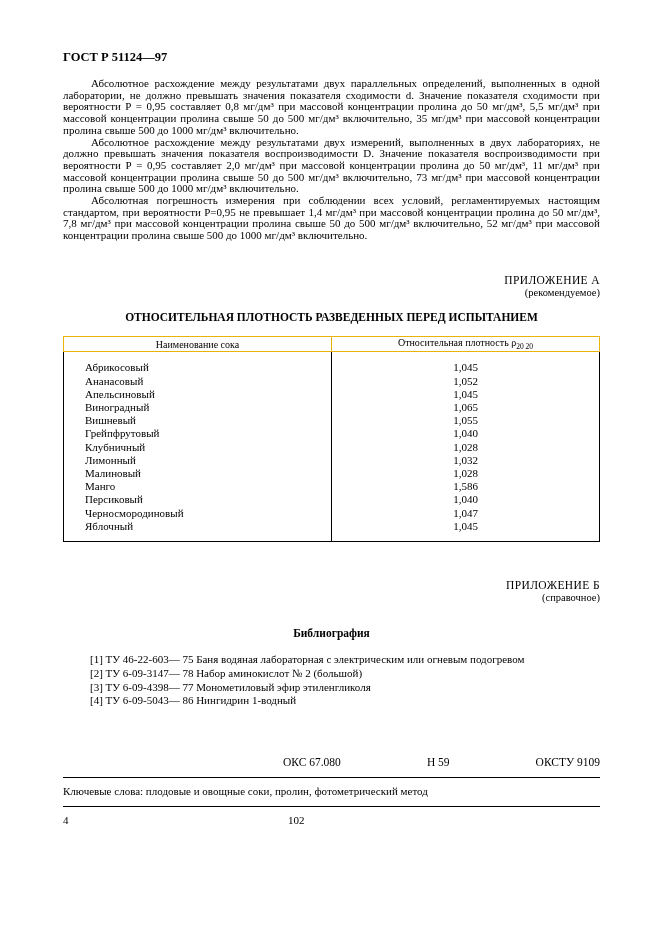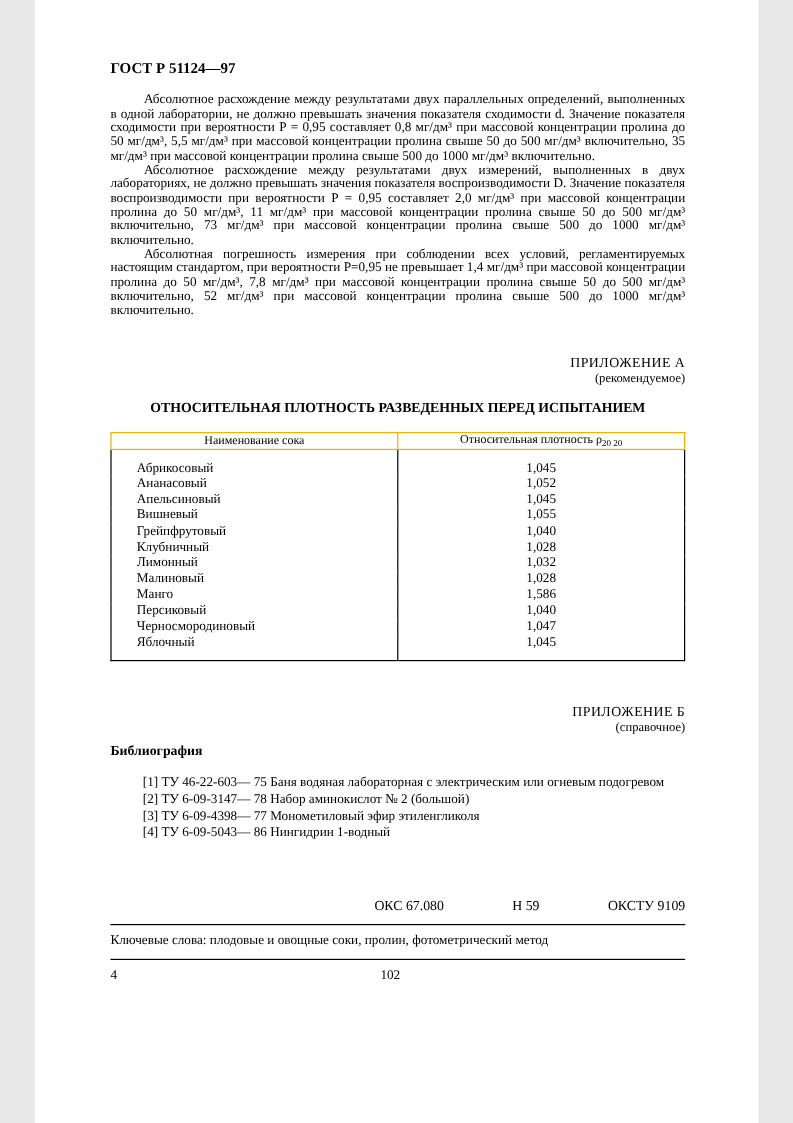--- a/index.html
+++ b/index.html
@@ -1,20 +1,20 @@
 <!DOCTYPE html>
 <html><head>
 <meta charset="utf-8">
 <style>
   * { margin:0; padding:0; box-sizing:border-box; }
   html,body { background:#e8e8e8; }
   body { font-family:"Liberation Serif", serif; color:#000; }
   .page {
     position:relative;
-    width:603px; height:936px;
+    width:661px; height:936px;
     margin:0 auto;
     background:#ffffff;
     padding:50px 61px 0 63px;
     overflow:hidden;
   }
   .gost-header { font-weight:bold; font-size:12.5px; margin-bottom:13px; }
   .body-text { font-size:11px; line-height:11.7px; }
   .para { text-align:justify; text-indent:28px; }
   .appendix-head { margin-top:32px; text-align:right; }
   .app-label { font-size:11.5px; letter-spacing:0.4px; }
@@ -34,21 +34,21 @@
     vertical-align:middle;
   }
   .density-table th sub { font-size:7.5px; }
   .density-table col.c1 { width:50%; }
   .density-table td { font-size:11px; line-height:13.2px; vertical-align:top; }
   .density-table td.cell-name { padding-left:21px; border-right:1px solid #000; }
   .density-table td.cell-value { text-align:center; }
   .density-table tbody tr:first-child td { padding-top:9px; }
   .density-table tbody tr:last-child td { padding-bottom:8px; }
   .appendix-head-b { margin-top:37px; }
-  .biblio-title { margin-top:8px; text-align:left; font-weight:bold; font-size:11.5px; }
+  .biblio-title { margin-top:24px; text-align:center; font-weight:bold; font-size:11.5px; }
   .biblio-list { margin-top:14px; padding-left:27px; font-size:11px; line-height:13.8px; }
   .codes-row {
     margin-top:48px;
     display:flex; justify-content:space-between;
     padding-left:220px;
     font-size:11.5px;
   }
   .rule { border-top:1px solid #000; margin-top:9px; }
   .keywords { margin-top:7px; font-size:11px; }
   .rule-bottom { border-top:1px solid #000; margin-top:9px; }
@@ -94,20 +94,24 @@
           <td class="cell-name">Абрикосовый</td>
           <td class="cell-value">1,045</td>
         </tr>
       <tr>
           <td class="cell-name">Ананасовый</td>
           <td class="cell-value">1,052</td>
         </tr>
       <tr>
           <td class="cell-name">Апельсиновый</td>
           <td class="cell-value">1,045</td>
+        </tr>
+      <tr>
+          <td class="cell-name">Виноградный</td>
+          <td class="cell-value">1,065</td>
         </tr>
       <tr>
           <td class="cell-name">Вишневый</td>
           <td class="cell-value">1,055</td>
         </tr>
       <tr>
           <td class="cell-name">Грейпфрутовый</td>
           <td class="cell-value">1,040</td>
         </tr>
       <tr>

